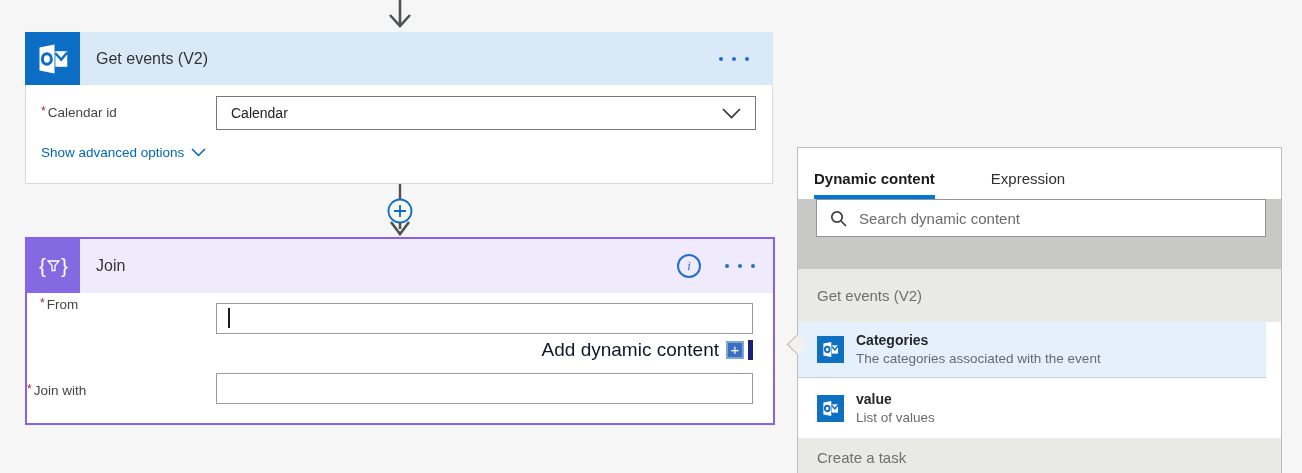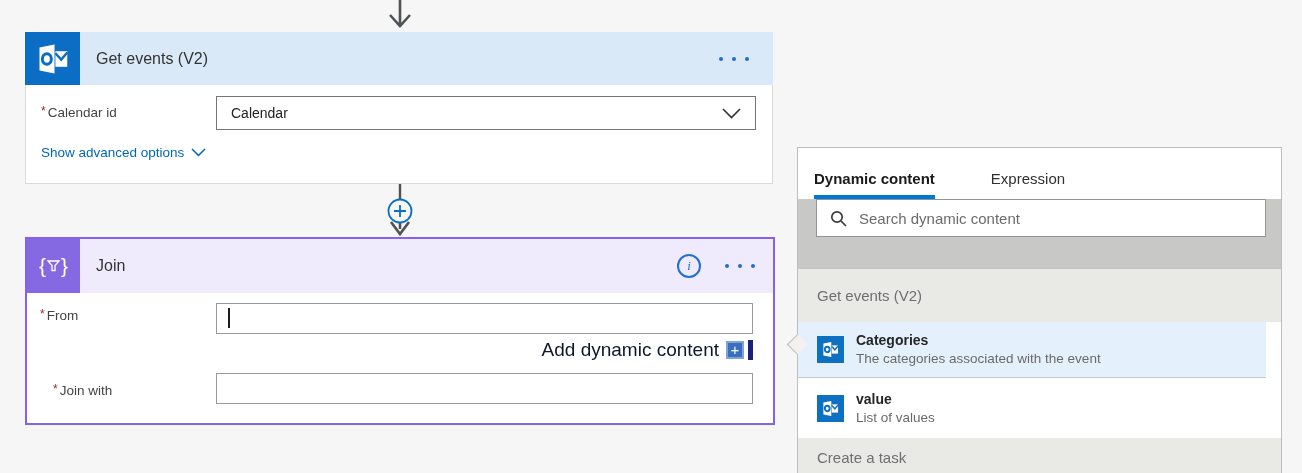--- a/index.html
+++ b/index.html
@@ -159,31 +159,31 @@
       </div>
       <div class="hdr-title-area">Join</div>
       <div class="info-circle">i</div>
       <div class="dots">
           <i></i>
           <i></i>
           <i></i>
         </div>
     </div>
 
-    <span class="field-label" style="left:13px;top:68px"><span class="req">*</span><span>From</span></span>
+    <span class="field-label" style="left:13px;top:57px"><span class="req">*</span><span>From</span></span>
     <input class="txt-input" style="top: 64px;" value="">
     <div class="caret" style="top:69px"></div>
 
     <div class="adc-row">
       <span class="adc-link">Add dynamic content</span>
       <span class="plusbox">+</span>
       <span class="cursorbar"></span>
     </div>
 
-    <span class="field-label" style="left:26px;top:143px"><span class="req">*</span><span>Join with</span></span>
+    <span class="field-label" style="left:0;top:143px"><span class="req">*</span><span>Join with</span></span>
     <input class="txt-input" style="top: 134px;" value="">
   </div>
 
   <div class="panel">
     <div class="notch"></div>
 
     <div class="tabs">
       <div class="tab active">Dynamic content</div>
       <div class="tab">Expression</div>
     </div>

